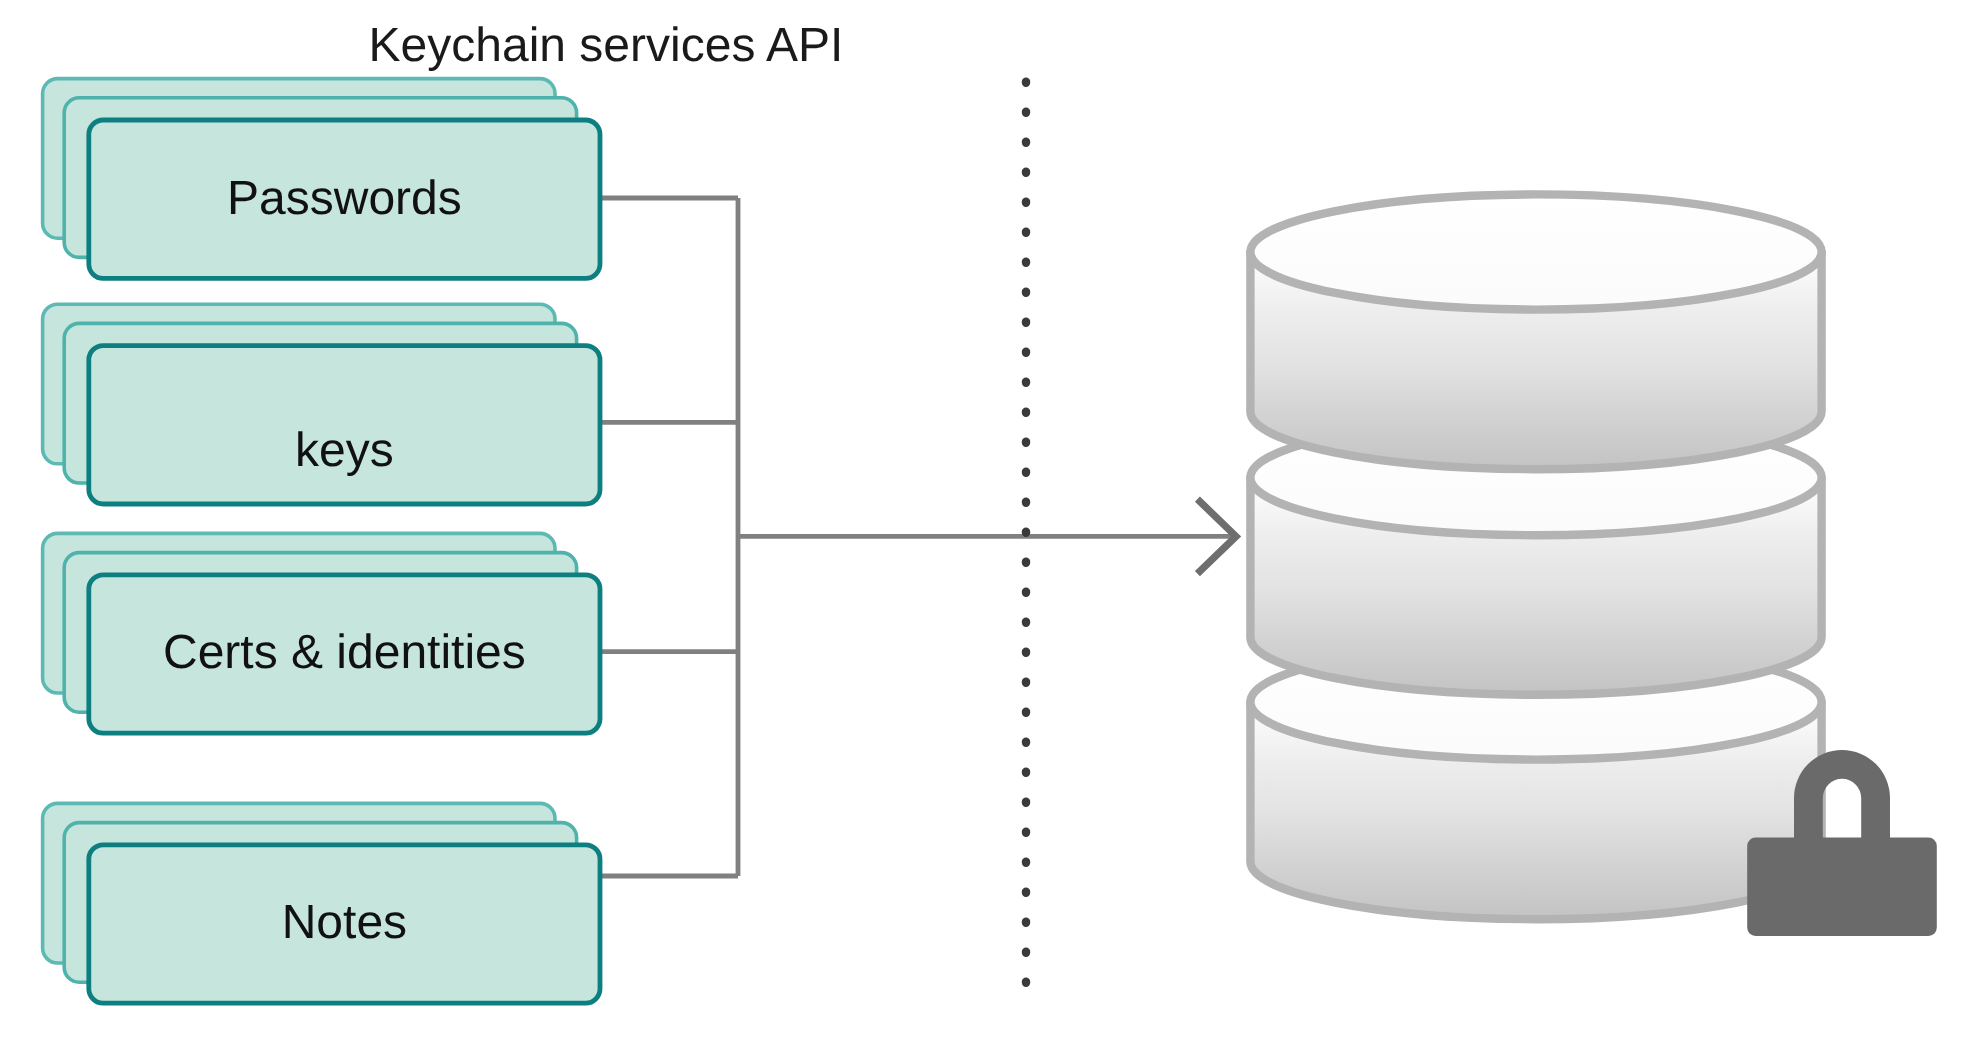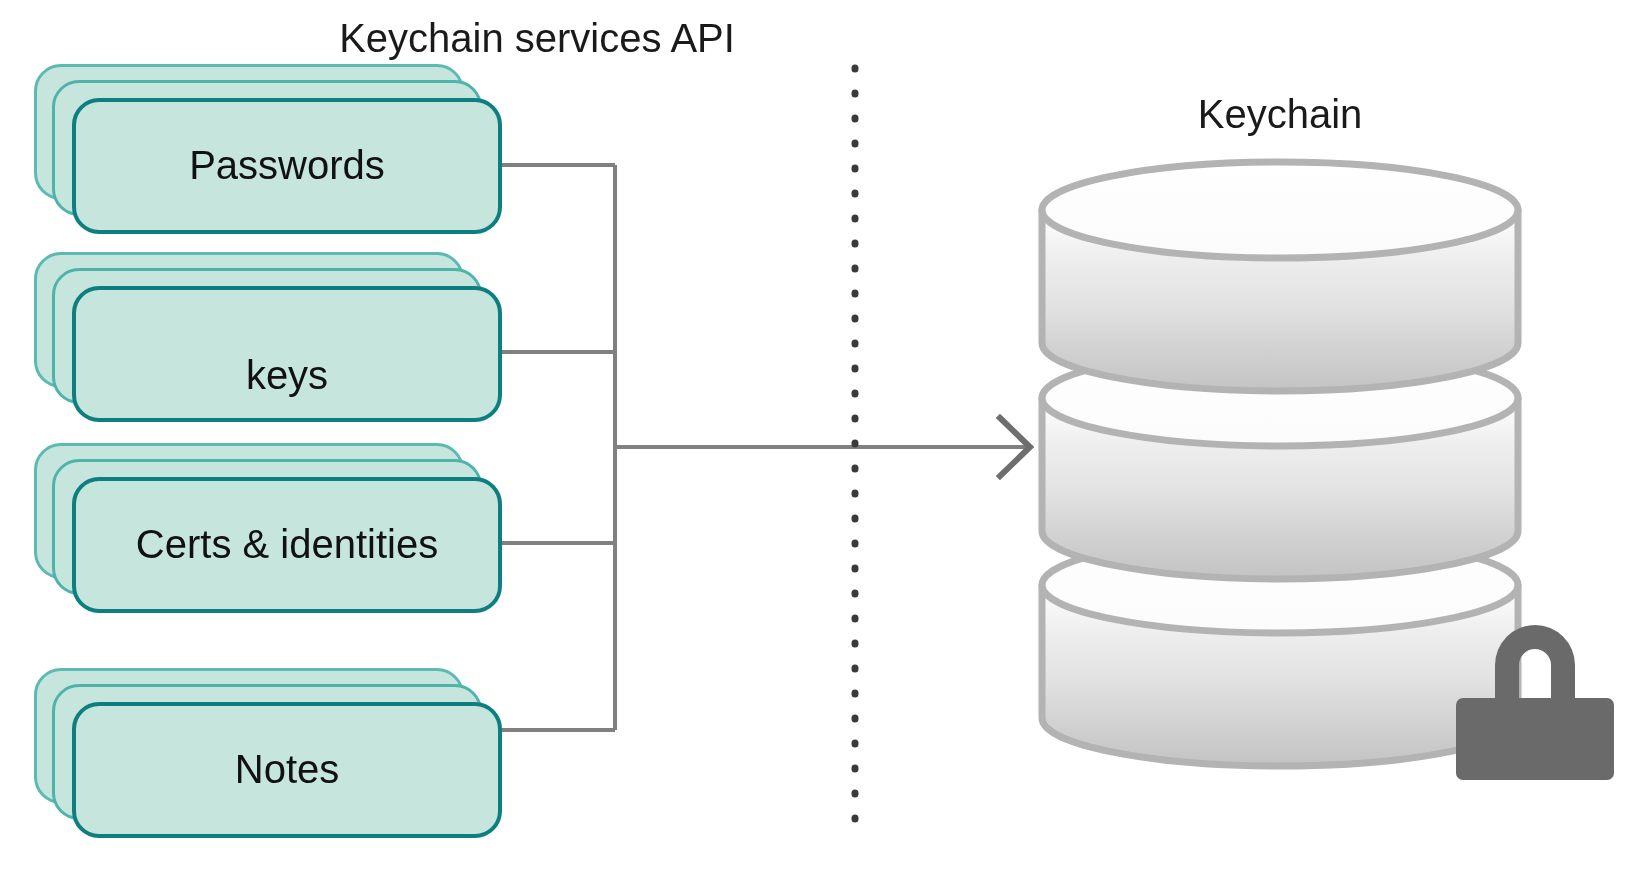--- a/index.html
+++ b/index.html
@@ -29,39 +29,38 @@
     font-size: 40px;
     color: #1a1a1a;
     white-space: nowrap;
     font-family: "Liberation Sans", sans-serif;
   }
   #api-title {
     left: 0;
     top: 16px;
     width: 1010px;
     text-align: center;
-    padding-left: 32px;
   }
   #keychain-title {
     left: 1030px;
     top: 92px;
     width: 500px;
     text-align: center;
   }
   .card-stack {
     position: absolute;
     width: 500px;
     height: 180px;
   }
   .card-layer {
     position: absolute;
     box-sizing: border-box;
     width: 430px;
     height: 136px;
-    border-radius: 27px;
+    border-radius: 14px;
     background: #c6e5dd;
   }
   .card-back2 {
     left: 20px;
     top: 0px;
     border: 3px solid #5cb9b3;
   }
   .card-back1 {
     left: 38px;
     top: 16px;
@@ -139,21 +138,20 @@
 
     <g fill="#6a6a6a">
       <path d="M 1495 700 L 1495 665 A 40 40 0 0 1 1575 665 L 1575 700
                L 1551 700 L 1551 665 A 16 16 0 0 0 1519 665 L 1519 700 Z"></path>
       <rect x="1456" y="698" width="158" height="82" rx="7" ry="7"></rect>
     </g>
   </svg>
 
   <div class="title-text" id="api-title">Keychain services API</div>
 
-  <div class="title-text" id="keychain-title">Keychain</div>
 
   <div class="card-stack" style="left:14px; top:64px;">
     <div class="card-layer card-back2"></div>
     <div class="card-layer card-back1"></div>
     <div class="card-layer card-front">
       <span class="card-label">Passwords</span>
     </div>
   </div>
 
   <div class="card-stack" style="left:14px; top:252px;">

